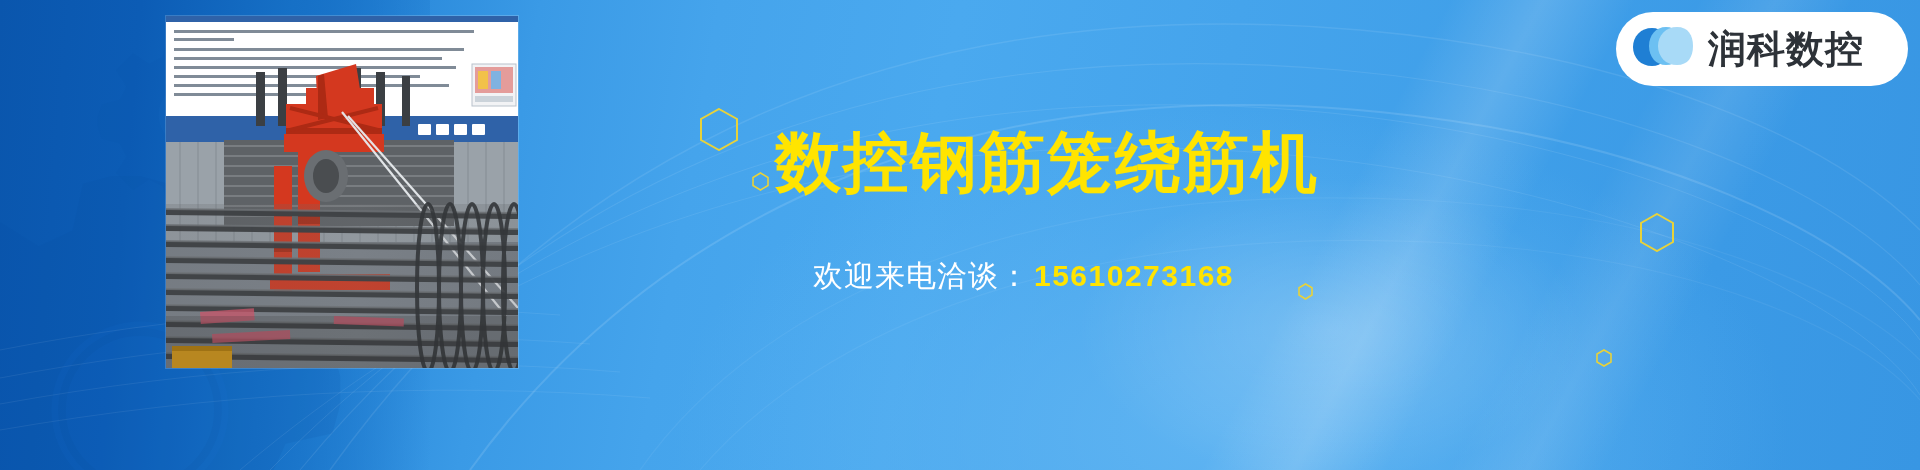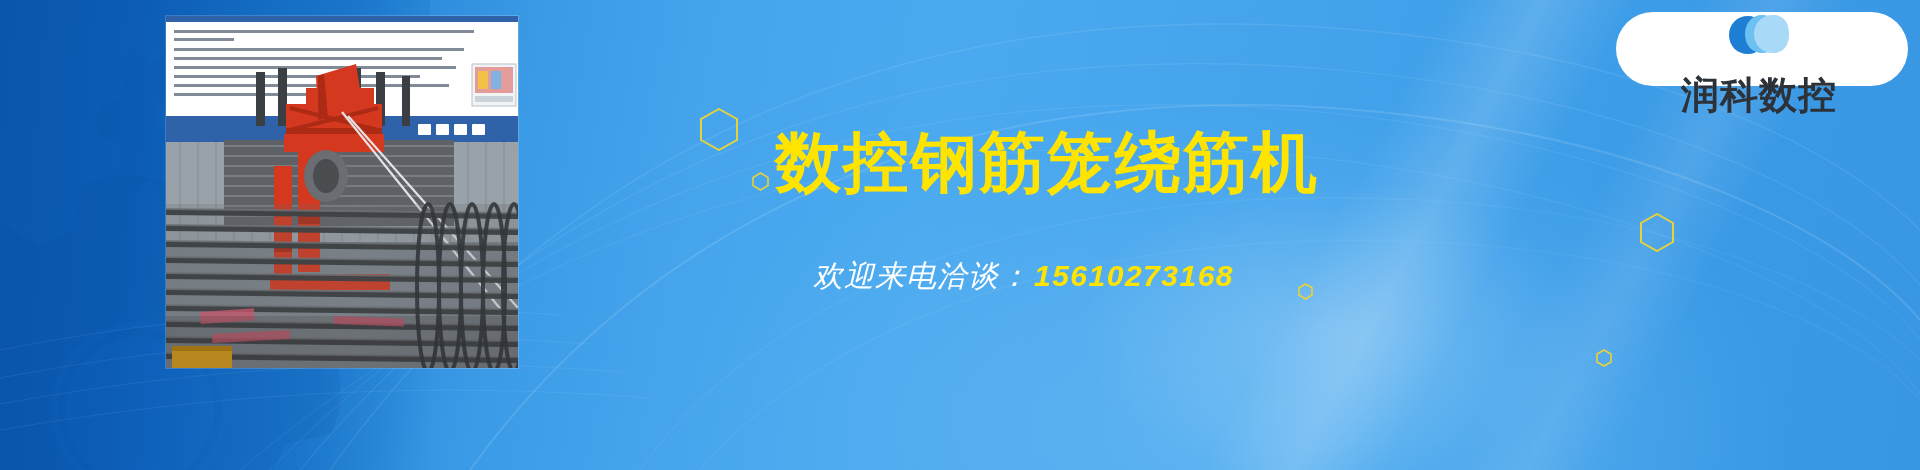--- a/index.html
+++ b/index.html
@@ -94,41 +94,39 @@
     font-family:Liberation Serif, serif;
   }
   .contact{
     position:absolute;
     left:813px; top:261px;
     font-size:30px;
     line-height:1;
     white-space:nowrap;
     color:#ffffff;
     letter-spacing:1px;
-    font-style:italic;
   }
   .contact .phone{
     color:#ffe400;
     font-weight:700;
     letter-spacing:1.5px;
     margin-left:4px;
   }
 
   
   .logo{
     position:absolute;
     right:12px; top:12px;
     width:292px; height:74px;
     background:#ffffff;
     border-radius:37px;
     display:flex;
     align-items:center;
     padding:0 22px 0 16px;
     gap:14px;
-    flex-direction:column;
   }
   .logo-mark{width:62px;height:50px;flex:0 0 auto;}
   .logo-mark svg{display:block;}
   .logo-text{
     font-size:38px;
     font-weight:700;
     color:#2d3238;
     letter-spacing:1px;
     line-height:1;
     white-space:nowrap;

